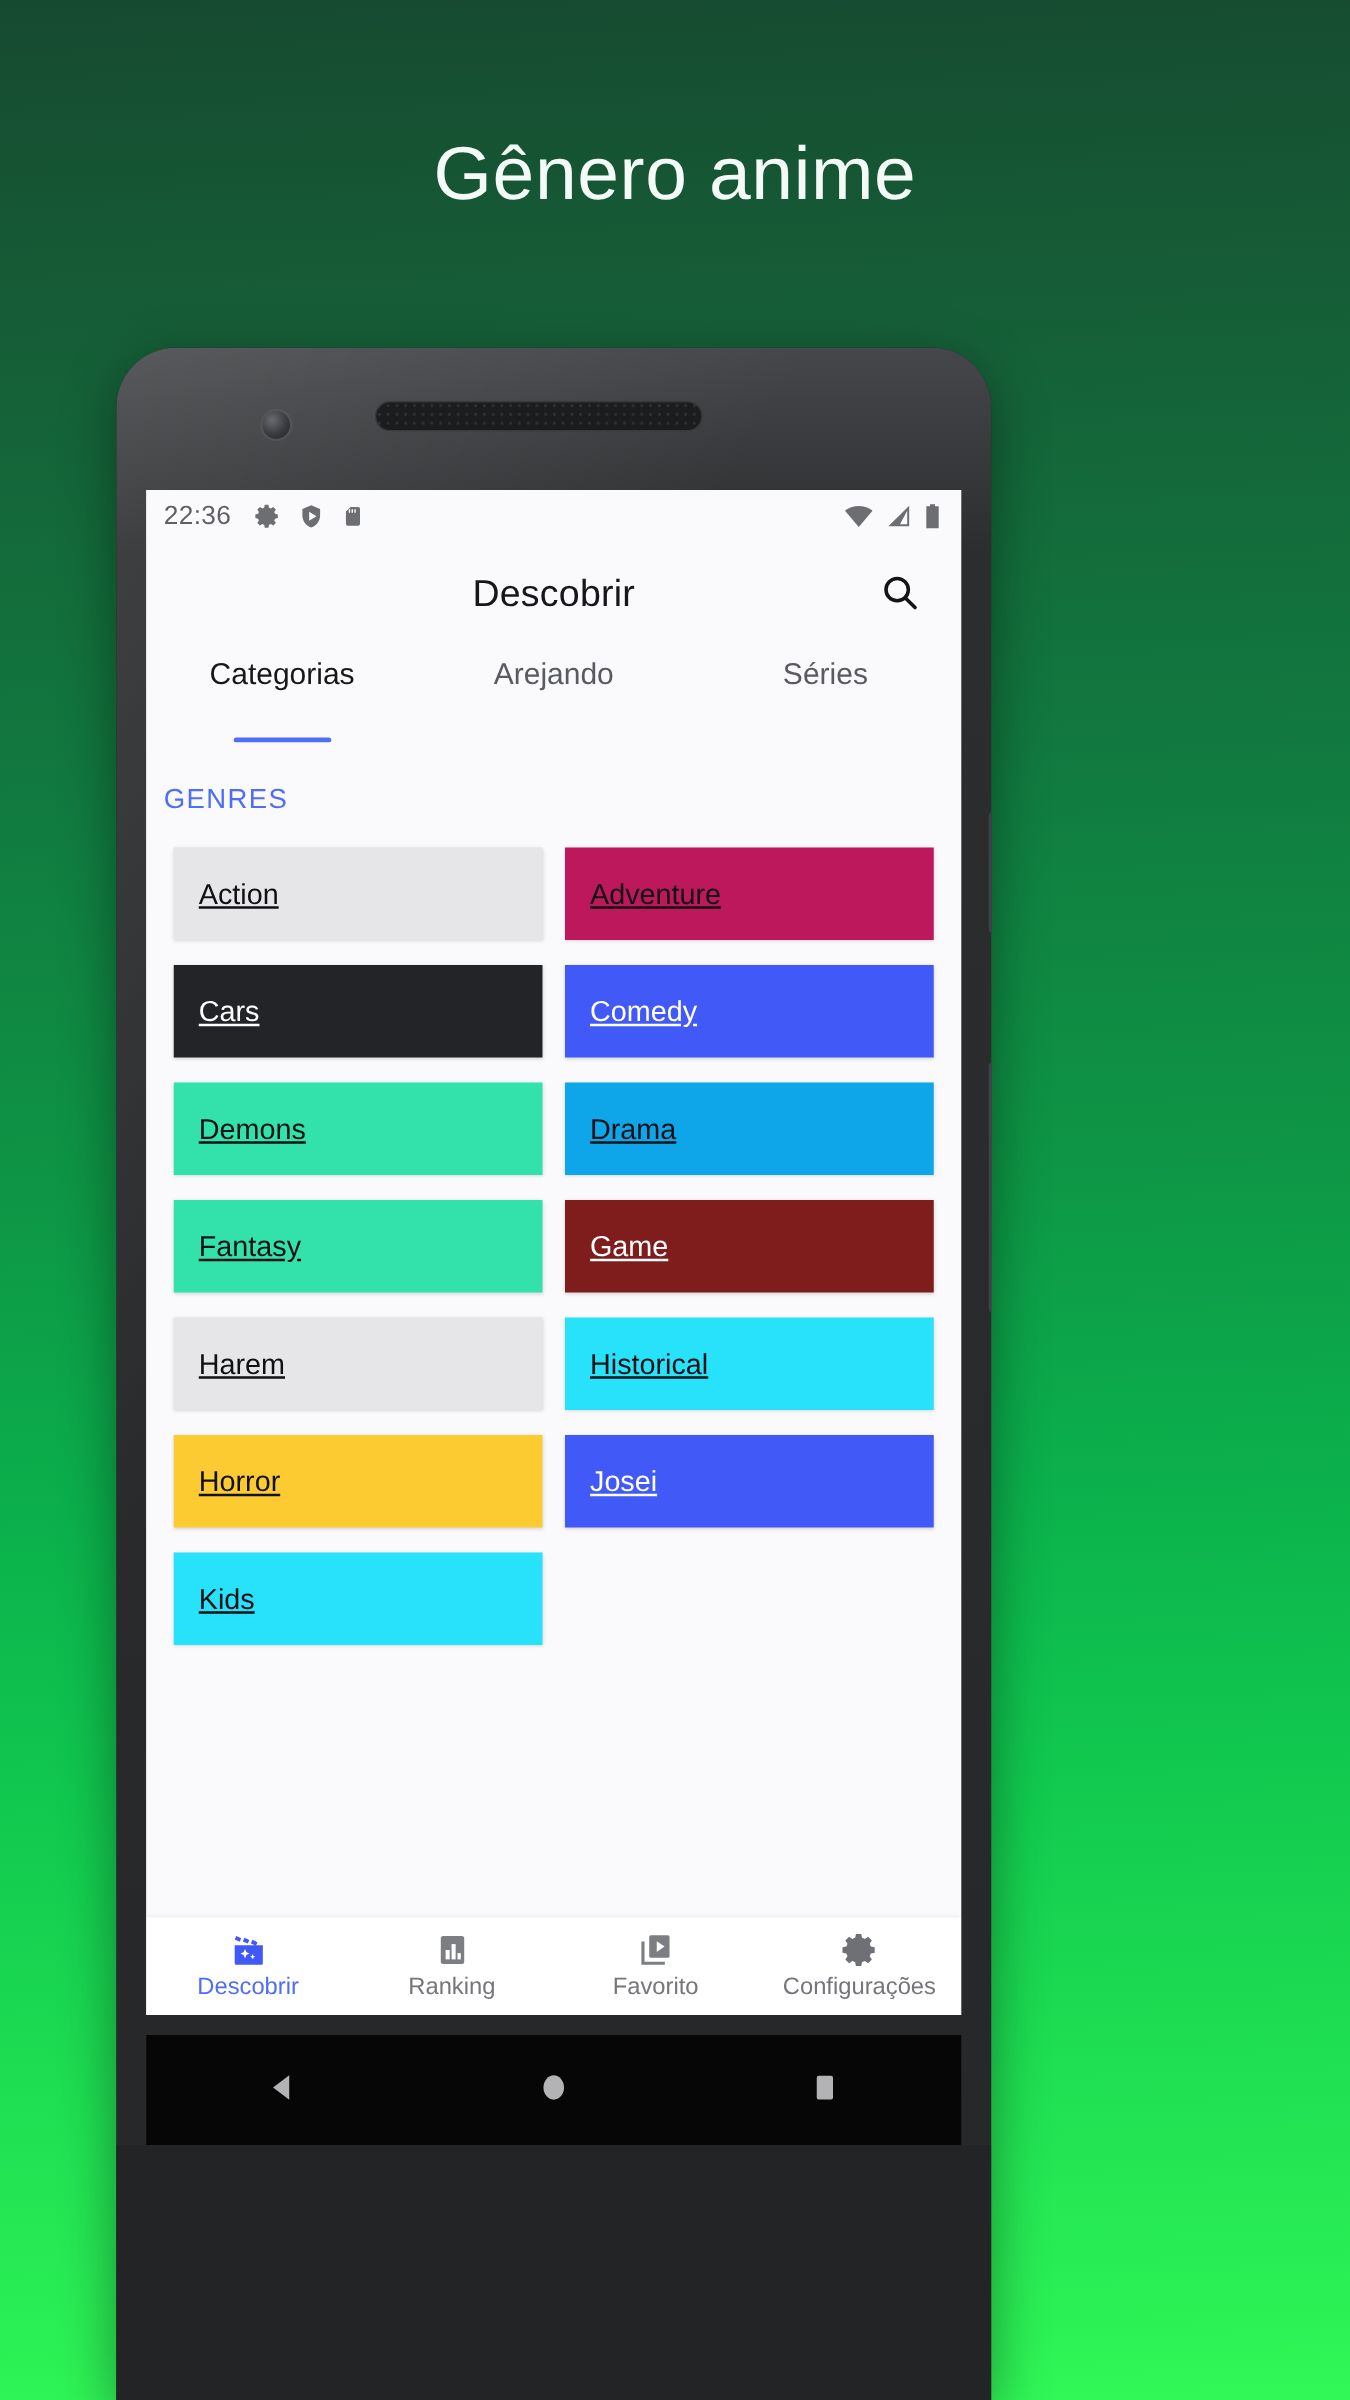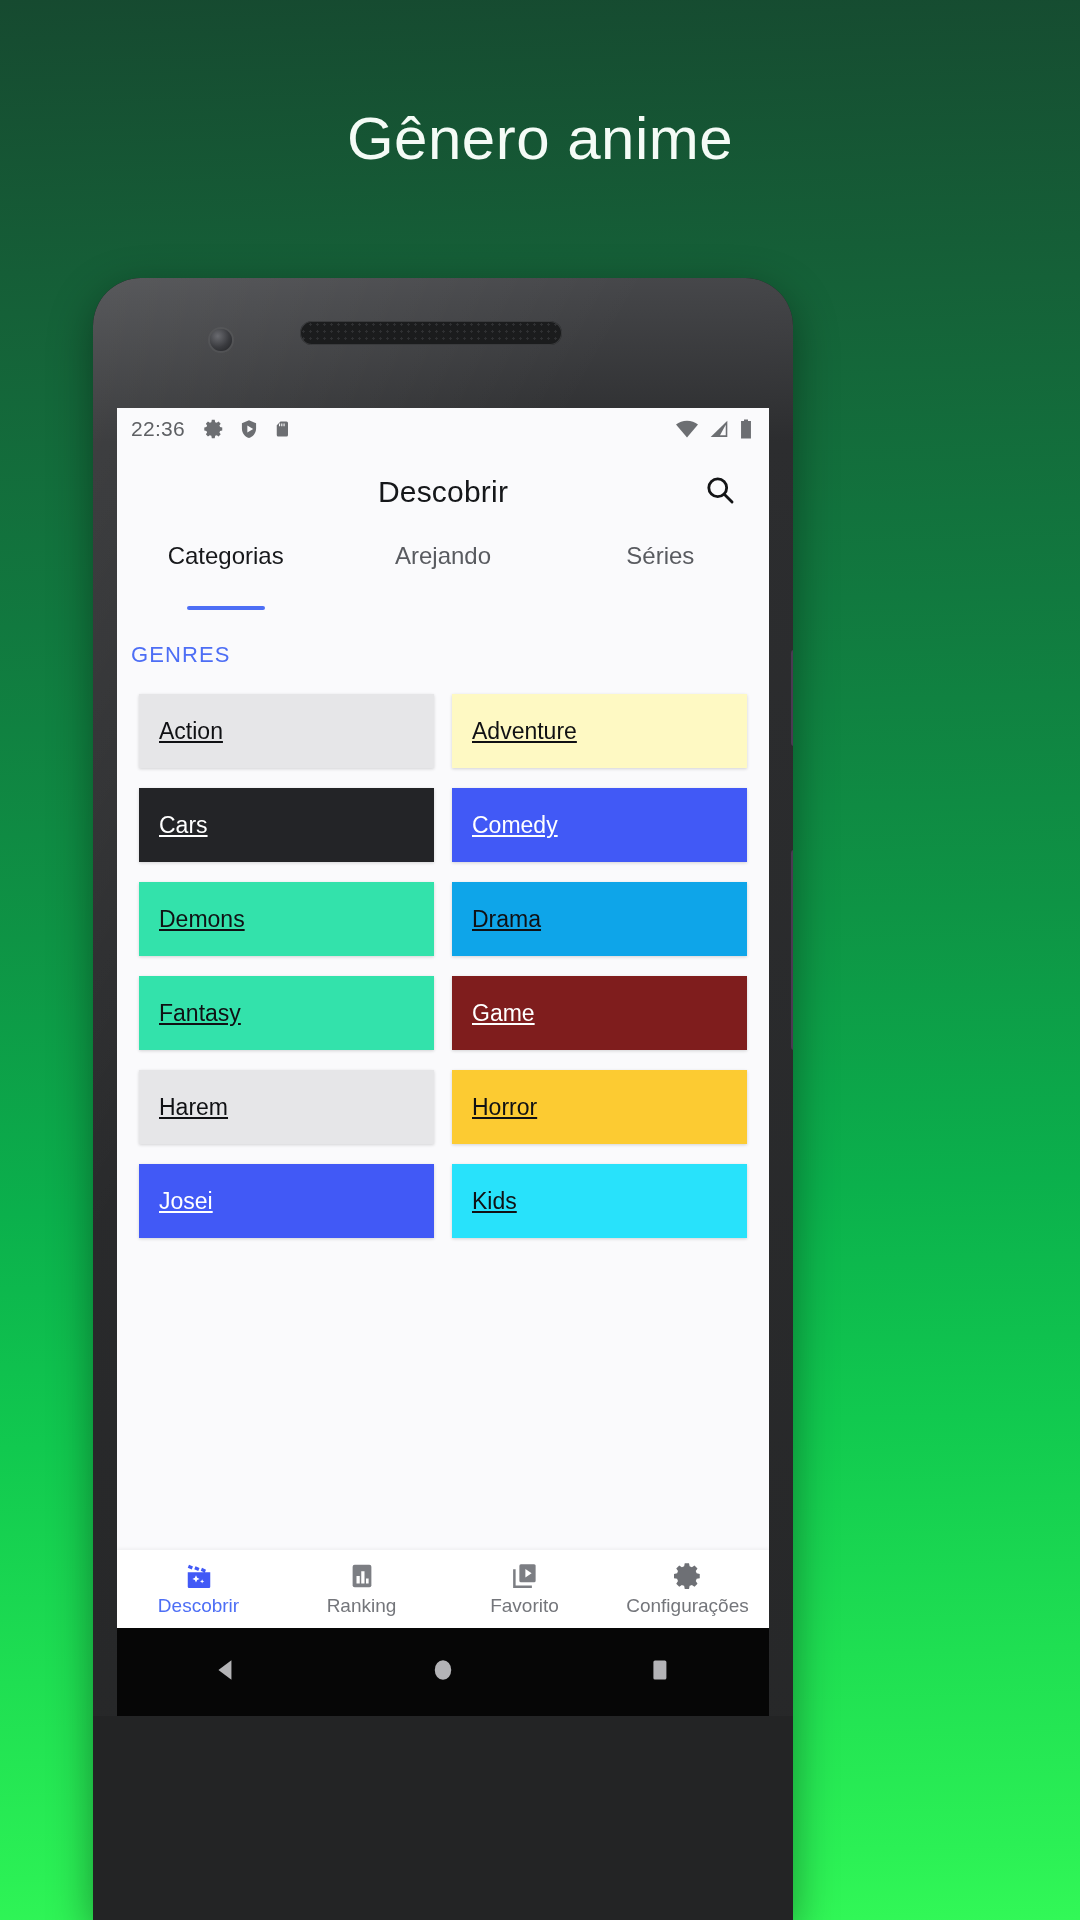--- a/index.html
+++ b/index.html
@@ -66,21 +66,21 @@
     box-shadow:inset 0 0 0 1px #3a3b3d;
   }
   
   .side-btn{ position:absolute; right:-5px; width:7px; border-radius:3px; background:#4a3a52; }
   #side-btn-1{ top:372px; height:96px; }
   #side-btn-2{ top:572px; height:200px; }
 
   
   #screen{
     position:absolute;
-    left:24px; top:130px;
+    left:24px; top:114px;
     width:652px; height:1220px;
     background:#fafafc;
     overflow:hidden;
     display:flex; flex-direction:column;
   }
 
   
   #statusbar{
     height:42px; flex:0 0 42px;
     display:flex; align-items:center;
@@ -254,21 +254,21 @@
         <span class="tab-label">Séries</span>
       </div>
     </div>
 
     <div id="content">
       <div id="section-title">GENRES</div>
       <div id="genre-grid">
           <div class="genre-tile" style="background: rgb(230, 230, 232); color: rgb(16, 17, 20);">
             <span>Action</span>
           </div>
-          <div class="genre-tile" style="background: #fef9c3; color: rgb(16, 17, 20);">
+          <div class="genre-tile" style="background: #be185d; color: rgb(16, 17, 20);">
             <span>Adventure</span>
           </div>
           <div class="genre-tile" style="background: rgb(35, 36, 39); color: rgb(255, 255, 255);">
             <span>Cars</span>
           </div>
           <div class="genre-tile" style="background: rgb(65, 89, 246); color: rgb(255, 255, 255);">
             <span>Comedy</span>
           </div>
           <div class="genre-tile" style="background: rgb(51, 226, 171); color: rgb(16, 17, 20);">
             <span>Demons</span>
@@ -277,20 +277,23 @@
             <span>Drama</span>
           </div>
           <div class="genre-tile" style="background: rgb(51, 226, 171); color: rgb(16, 17, 20);">
             <span>Fantasy</span>
           </div>
           <div class="genre-tile" style="background: #7f1d1d; color: rgb(255, 255, 255);">
             <span>Game</span>
           </div>
           <div class="genre-tile" style="background: rgb(230, 230, 232); color: rgb(16, 17, 20);">
             <span>Harem</span>
+          </div>
+          <div class="genre-tile" style="background: rgb(40, 226, 251); color: rgb(16, 17, 20);">
+            <span>Historical</span>
           </div>
           <div class="genre-tile" style="background: rgb(252, 203, 50); color: rgb(16, 17, 20);">
             <span>Horror</span>
           </div>
           <div class="genre-tile" style="background: rgb(65, 89, 246); color: rgb(255, 255, 255);">
             <span>Josei</span>
           </div>
           <div class="genre-tile" style="background: rgb(40, 226, 251); color: rgb(16, 17, 20);">
             <span>Kids</span>
           </div>

